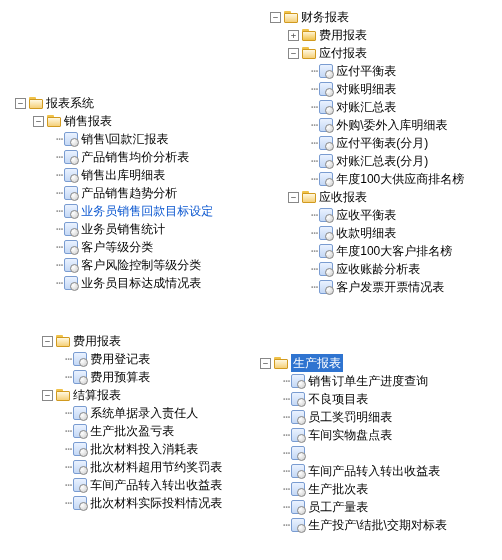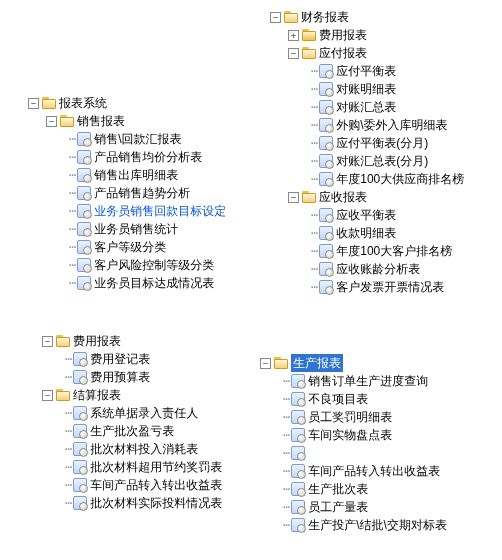--- a/index.html
+++ b/index.html
@@ -121,21 +121,21 @@
     background: #2f74d0;
     color: #fff;
     padding: 0 2px;
   }
   .block { position: absolute; }
   .ind { display:inline-block; }
 </style>
 </head>
 <body>
 
-<div class="block" style="left:14px; top:94px;">
+<div class="block" style="left:1px; top:94px;">
   <div class="node">
     <span class="toggle"></span>
     <span class="folder open"></span>
     <span class="label">报表系统</span>
   </div>
   <div class="node">
     <span class="ind" style="width:18px"></span>
     <span class="toggle"></span>
     <span class="folder open"></span>
     <span class="label">销售报表</span>

